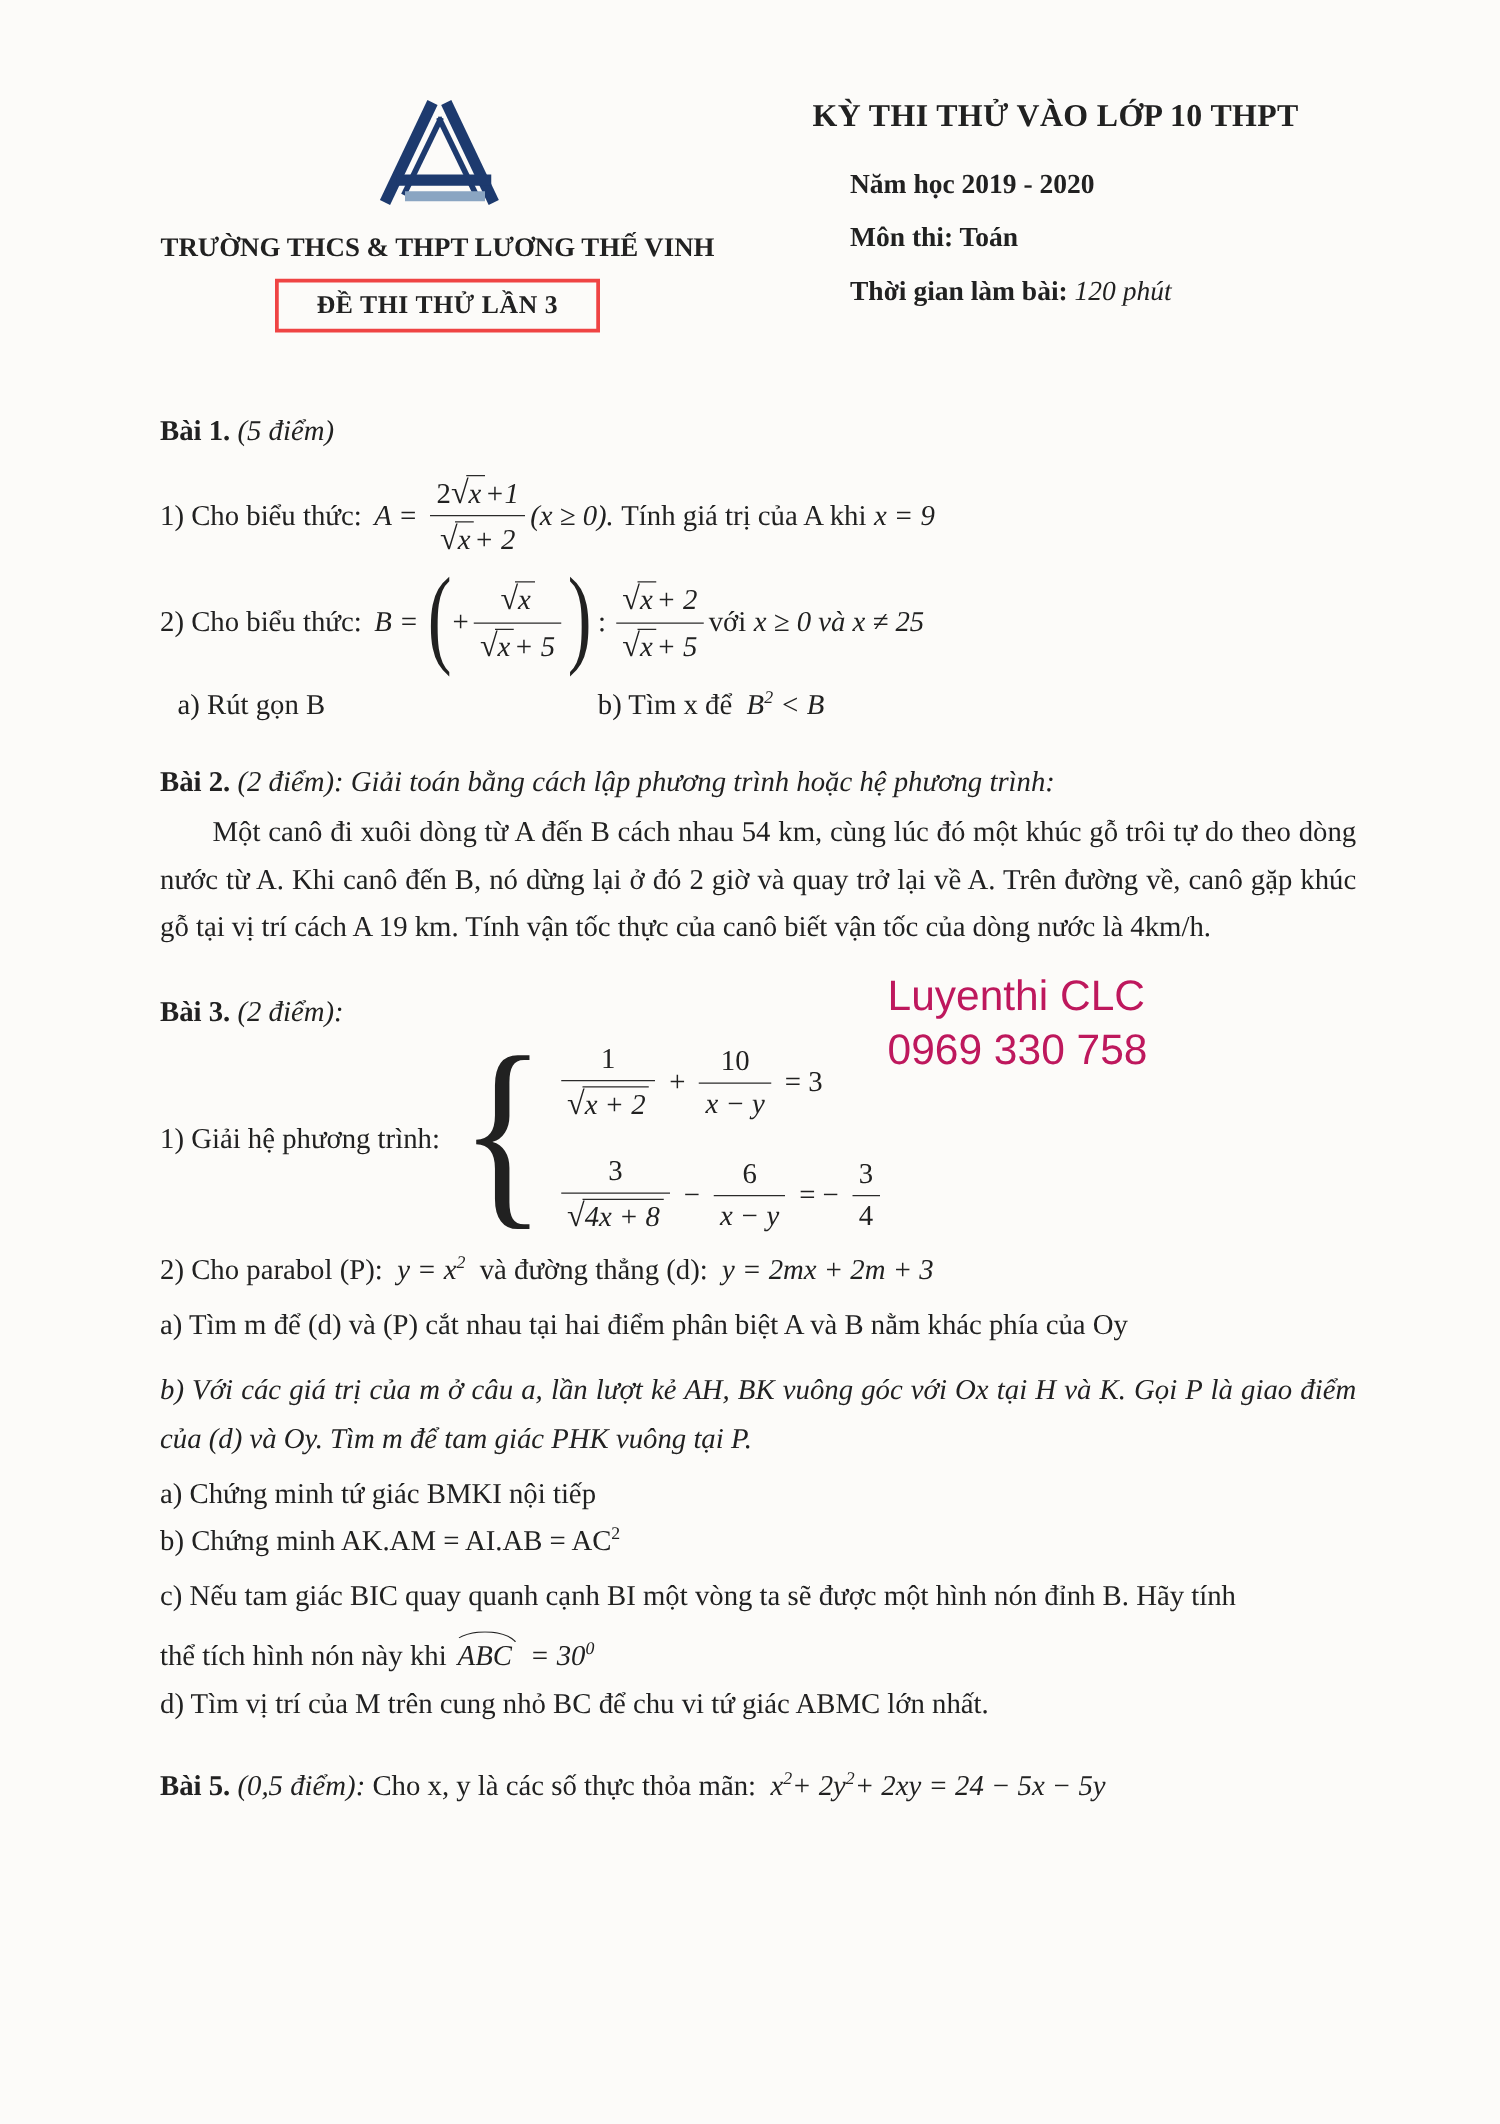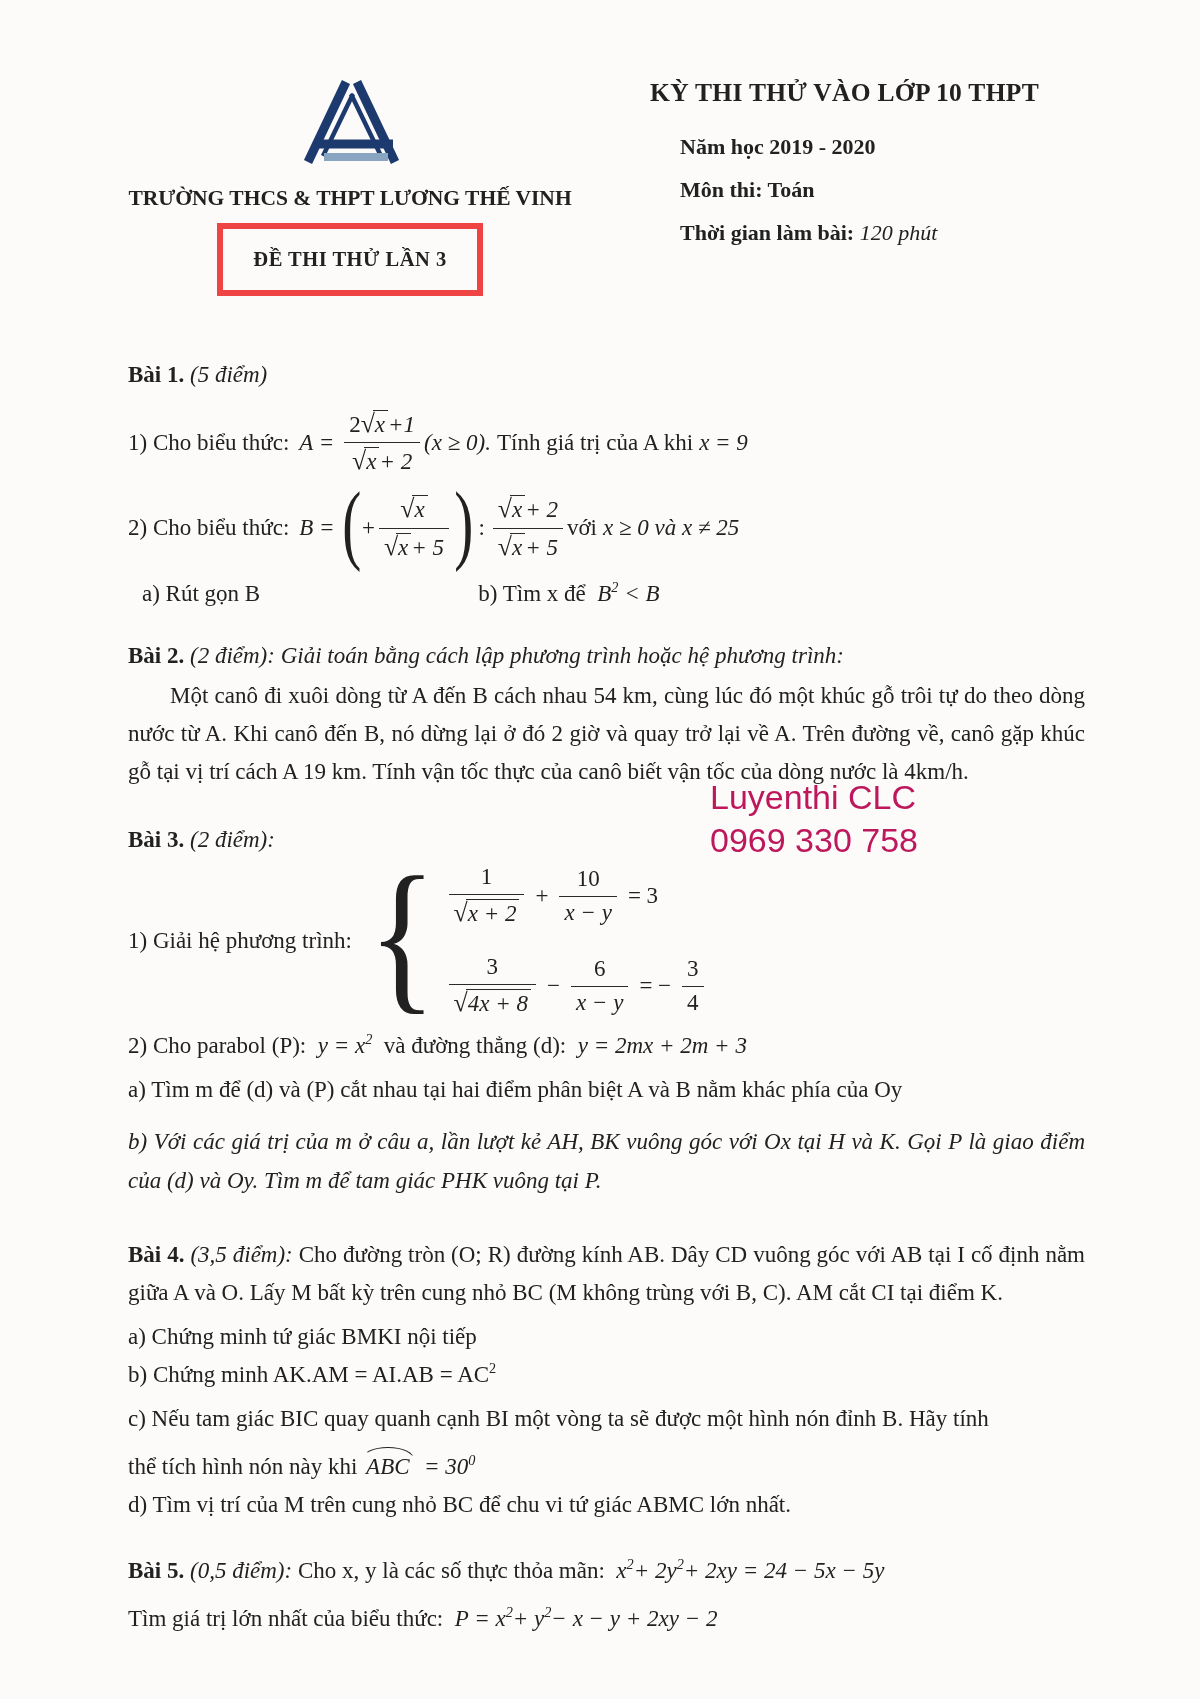--- a/index.html
+++ b/index.html
@@ -11,21 +11,21 @@
     color:#212121;
     font-family:"Liberation Serif","DejaVu Serif",serif;
     font-size:23px;
     overflow:hidden;
   }
   
   .header{display:flex;padding:70px 100px 0 120px;}
   .h-left{width:460px;text-align:center;}
   .logo-wrap{height:100px;}
   .school{font-weight:bold;font-size:21.5px;margin-top:16px;white-space:nowrap;}
-  .round-box{display:inline-block;margin-top:12px;border:6px solid #ef4444;padding:19px 30px;font-weight:bold;font-size:20.5px;letter-spacing:.5px;}
+  .round-box{display:inline-block;margin-top:12px;border:3px solid #ef4444;padding:7px 30px;font-weight:bold;font-size:20.5px;letter-spacing:.5px;}
   .h-right{margin-left:70px;padding-top:8px;}
   .h-title{font-weight:bold;font-size:25.5px;letter-spacing:.3px;}
   .h-line{font-weight:bold;font-size:22px;margin:17px 0 0 30px;}
   .h-title + .h-line{margin-top:26px;}
   .time-value{font-style:italic;font-weight:normal;}
   
   .content{padding:0 115px 0 128px;}
   .bai-head{font-weight:bold;}
   .pts{font-style:italic;font-weight:normal;}
   .math{font-style:italic;}
@@ -189,42 +189,33 @@
 
     <p style="margin-top:14px;">
       <span>2) Cho parabol (P):</span>
       <span class="math">&nbsp;<span>y = x</span><sup>2</sup>&nbsp;</span>
       <span>và đường thẳng (d):</span>
       <span class="math">&nbsp;<span>y = 2mx + 2m + 3</span></span>
     </p>
     <p class="just" style="margin-top:12px;">a) Tìm m để (d) và (P) cắt nhau tại hai điểm phân biệt A và B nằm khác phía của Oy</p>
     <p class="just" style="margin-top:14px;font-style:italic;">b) Với các giá trị của m ở câu a, lần lượt kẻ AH, BK vuông góc với Ox tại H và K. Gọi P là giao điểm của (d) và Oy. Tìm m để tam giác PHK vuông tại P.</p>
 
-    <p class="just" style="margin-top:36px;">
-      <span class="bai-head">Bài 4.</span>
-      <span class="pts">(3,5 điểm):</span>
-      <span>Cho đường tròn (O; R) đường kính AB. Dây CD vuông góc với AB tại I cố định nằm giữa A và O. Lấy M bất kỳ trên cung nhỏ BC (M không trùng với B, C). AM cắt CI tại điểm K.</span>
-    </p>
     <p style="margin-top:12px;">a) Chứng minh tứ giác BMKI nội tiếp</p>
     <p style="margin-top:12px;">
       <span>b) Chứng minh AK.AM = AI.AB = AC</span><sup>2</sup>
     </p>
     <p class="just" style="margin-top:12px;">c) Nếu tam giác BIC quay quanh cạnh BI một vòng ta sẽ được một hình nón đỉnh B. Hãy tính</p>
     <p style="margin-top:12px;">
       <span>thể tích hình nón này khi</span>
       <span class="overarc"><span>ABC</span></span>
       <span class="math">&nbsp;<span>= 30</span><sup>0</sup></span>
     </p>
     <p style="margin-top:12px;">d) Tìm vị trí của M trên cung nhỏ BC để chu vi tứ giác ABMC lớn nhất.</p>
 
     <p style="margin-top:40px;">
       <span class="bai-head">Bài 5.</span>
       <span class="pts">(0,5 điểm):</span>
       <span>Cho x, y là các số thực thỏa mãn:</span>
       <span class="math">&nbsp;<span>x</span><sup>2</sup><span>+ 2y</span><sup>2</sup><span>+ 2xy = 24 − 5x − 5y</span></span>
     </p>
-    <p style="margin-top:22px;">
-      <span>Tìm giá trị lớn nhất của biểu thức:</span>
-      <span class="math">&nbsp;<span>P = x</span><sup>2</sup><span>+ y</span><sup>2</sup><span>− x − y + 2xy − 2</span></span>
-    </p>
 
   </div>
 </div>
 
 </body></html>

